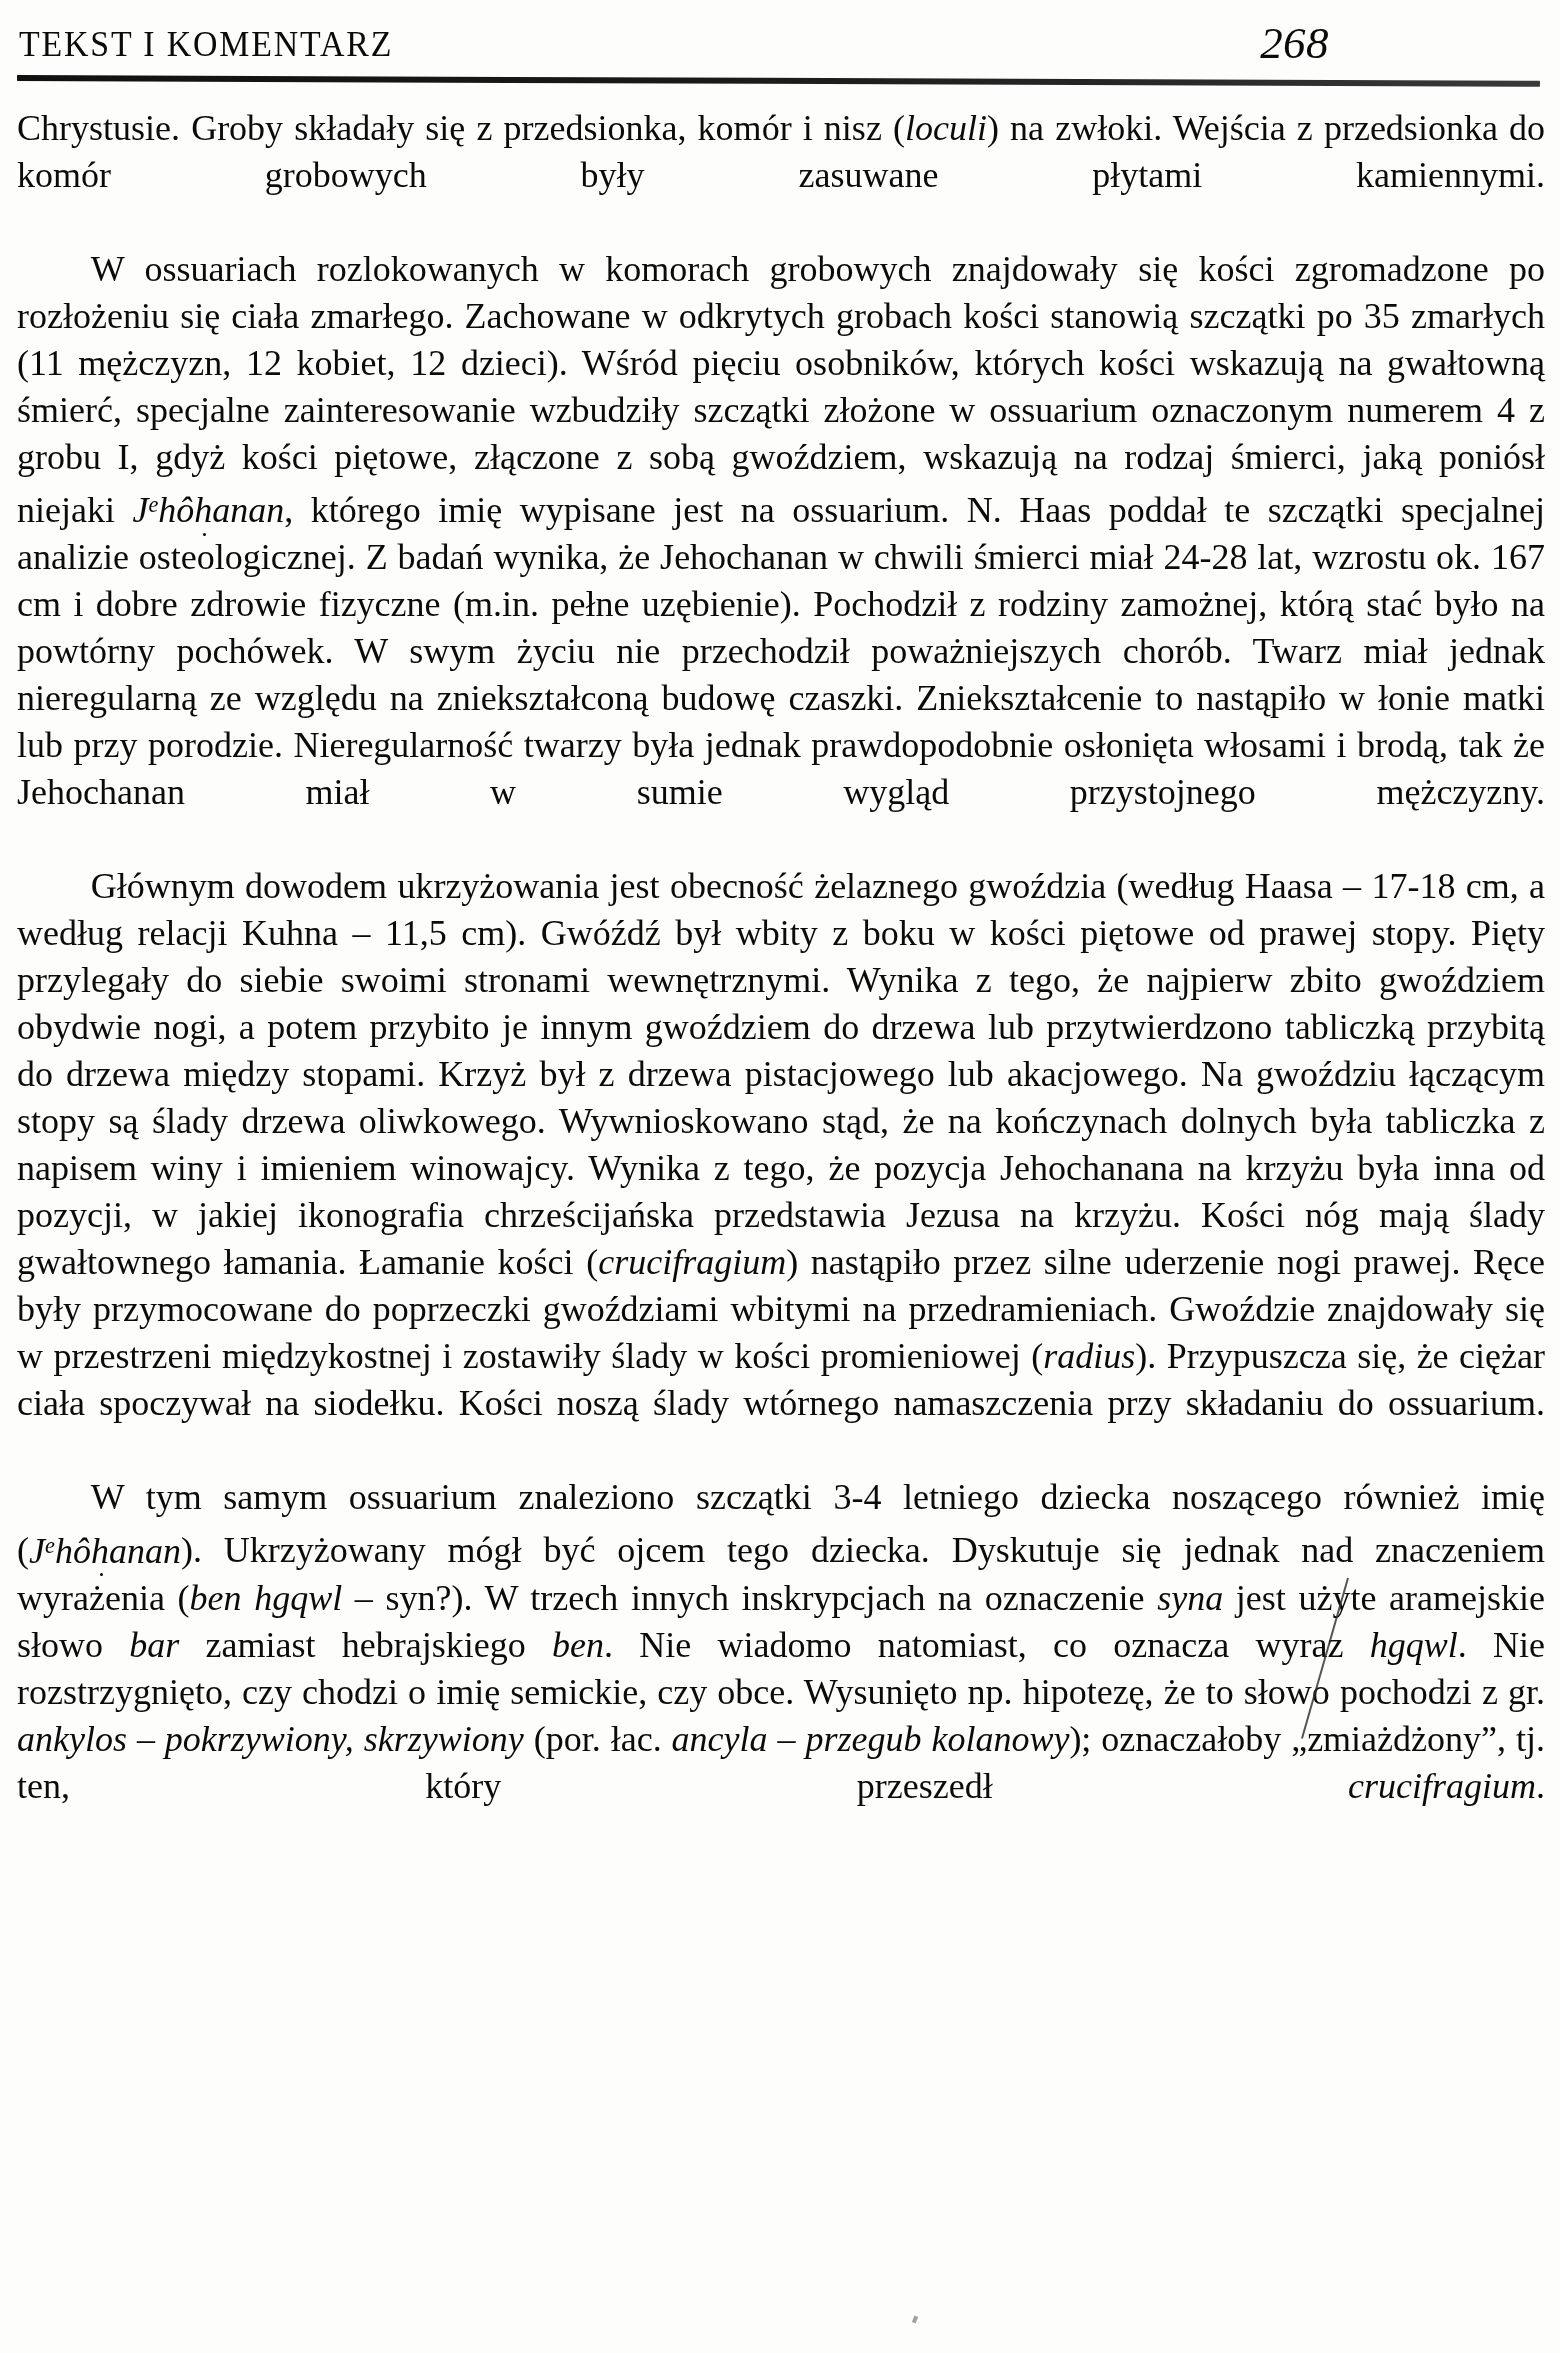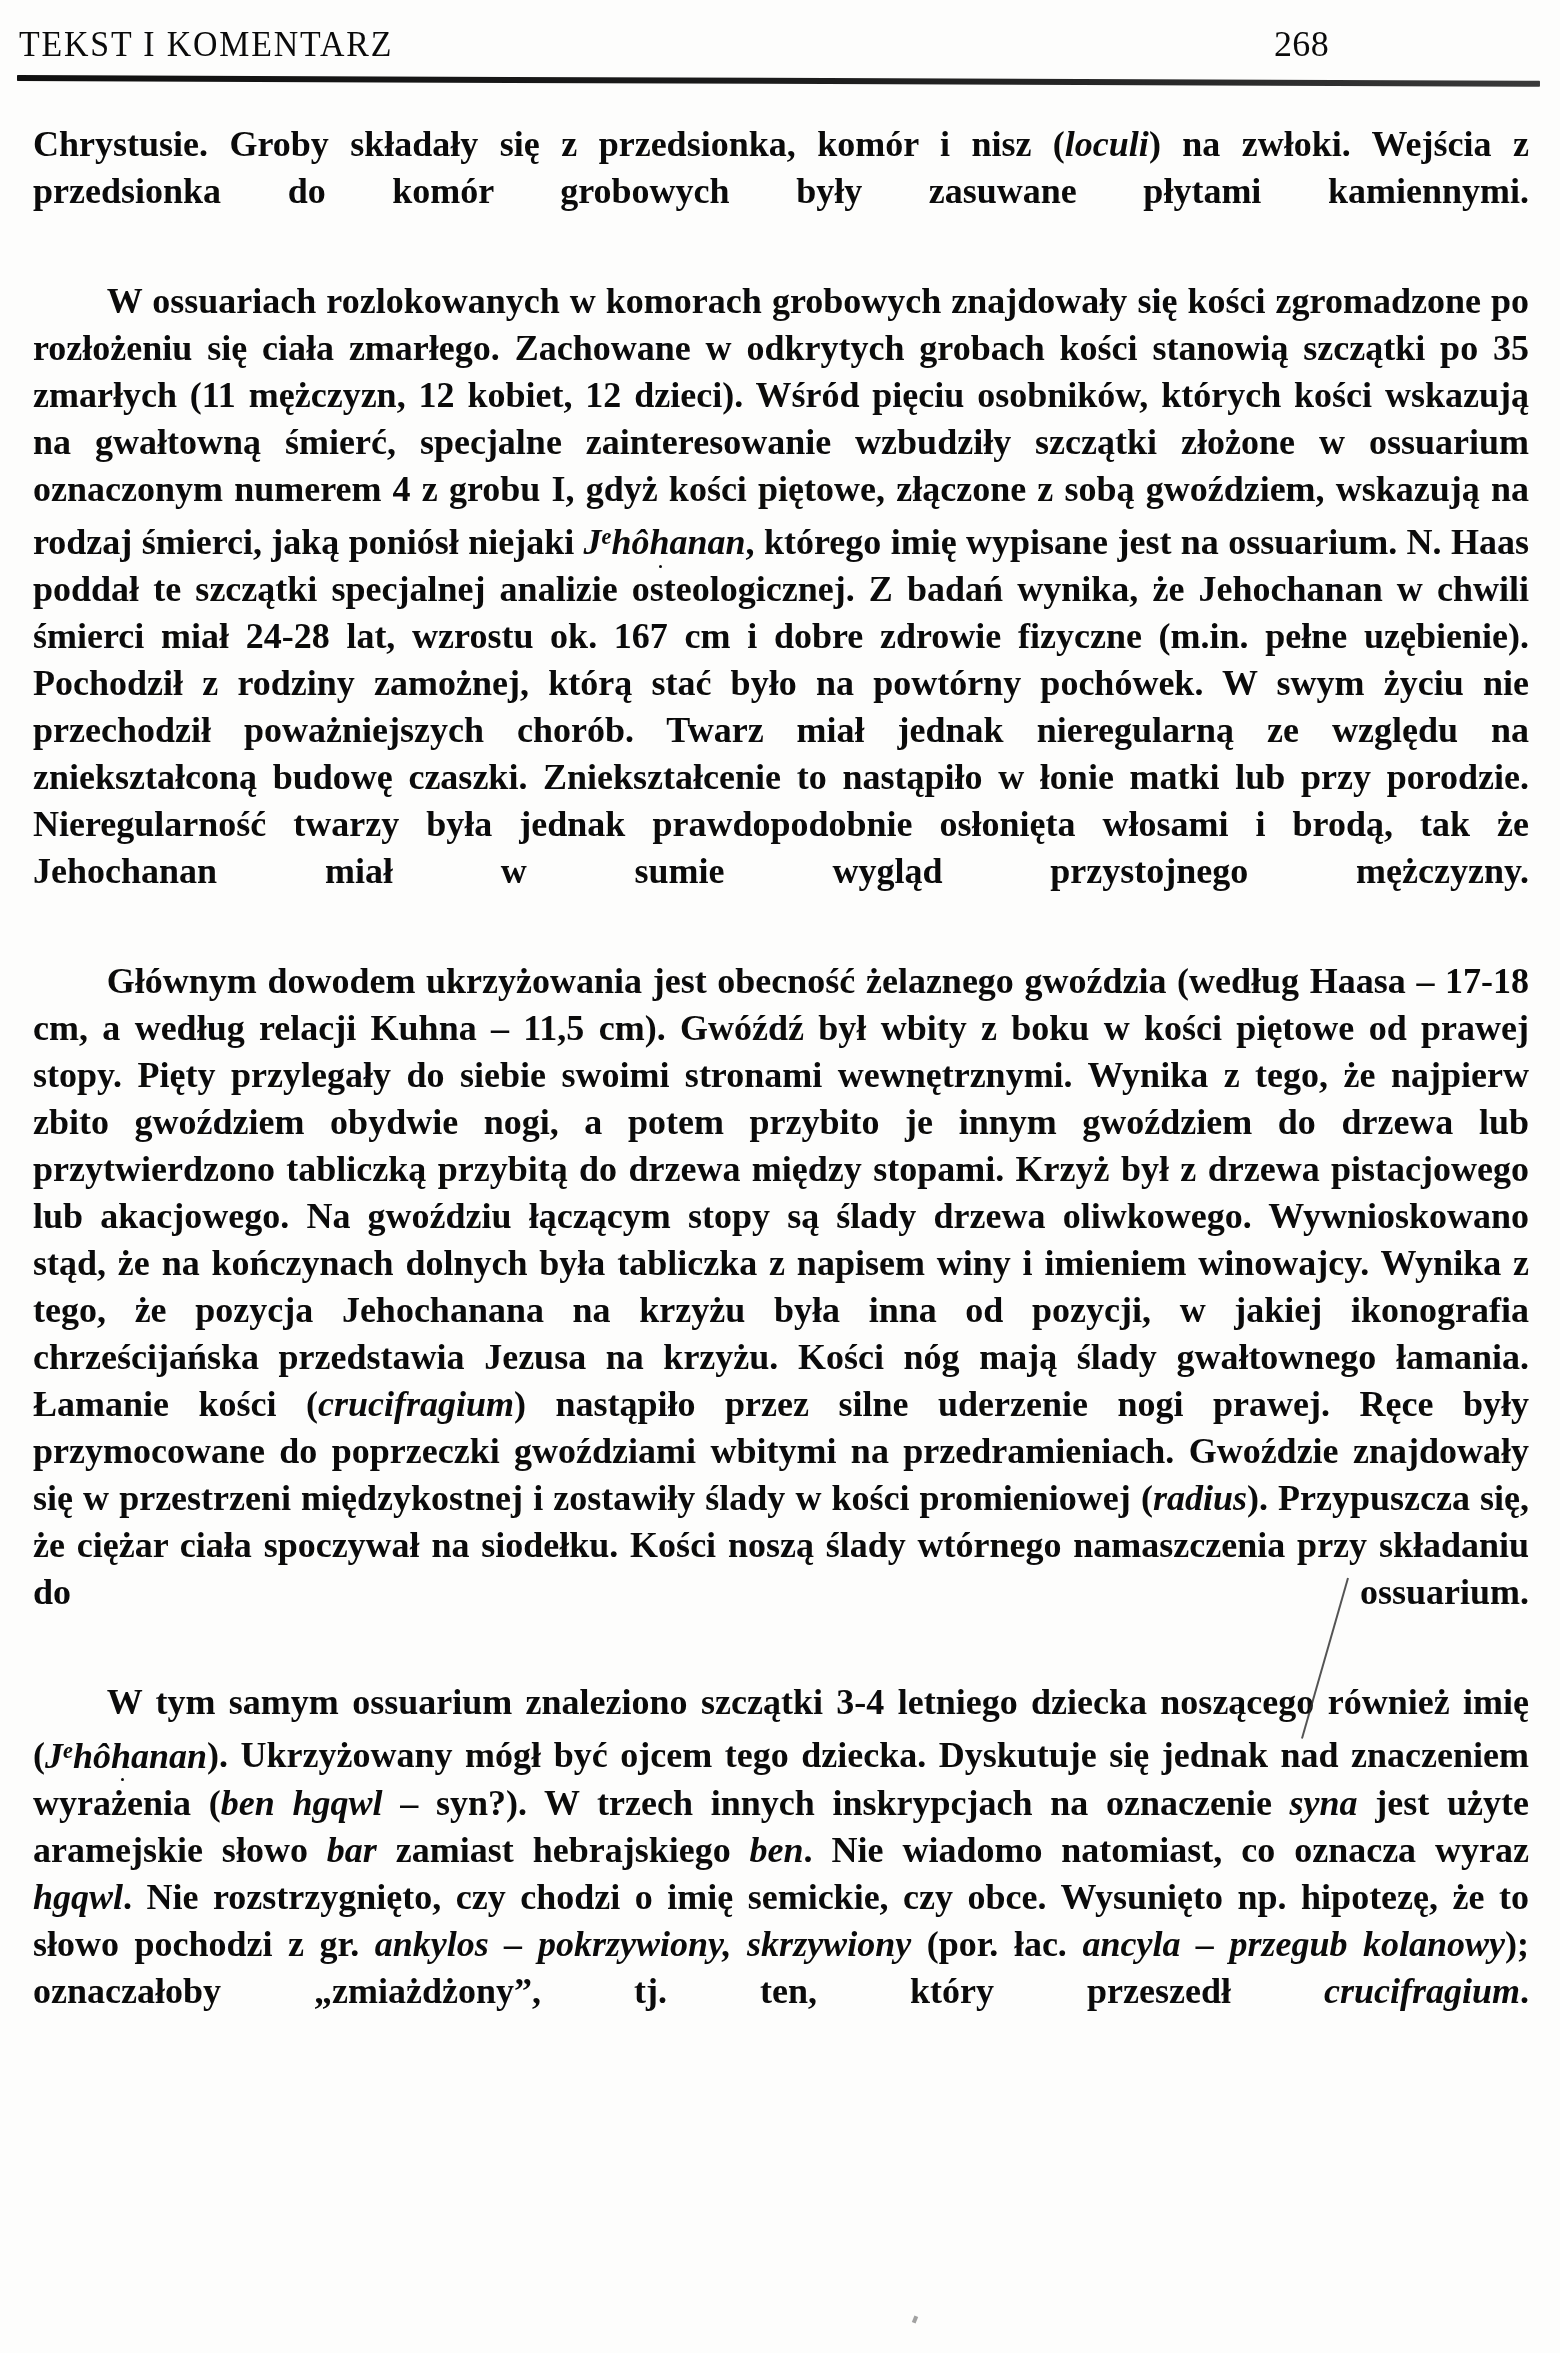--- a/index.html
+++ b/index.html
@@ -37,23 +37,24 @@
   .head-title {
     font-size: 36px;
     letter-spacing: 0.055em;
     line-height: 1;
     white-space: nowrap;
     transform: scaleX(0.94);
     transform-origin: left center;
   }
 
   .head-folio {
-    font-size: 36px;
+    font-size: 45px;
     line-height: 1;
     letter-spacing: 0.01em;
+    font-style: italic;
   }
 
   
   .head-rule {
     position: absolute;
     left: 17px;
     top: 75px;
     width: 1523px;
     height: 5.5px;
     background: linear-gradient(to right, #111 0%, #1a1a1a 45%, #2a2a2a 78%, #3a3a3a 100%);
@@ -71,23 +72,22 @@
     font-size: 36px;
     line-height: 47px;
     text-align: justify;
     text-justify: inter-word;
     -webkit-hyphens: none;
     hyphens: none;
     word-spacing: 0.005em;
   }
 
   .textblock p {
-    margin: 16px;
+    margin: 0;
     text-indent: 0;
-    font-weight: bold;
   }
 
   .textblock p.indented {
     text-indent: 2.05em;
   }
 
   
   .textblock p:after {
     content: "";
     display: inline-block;

